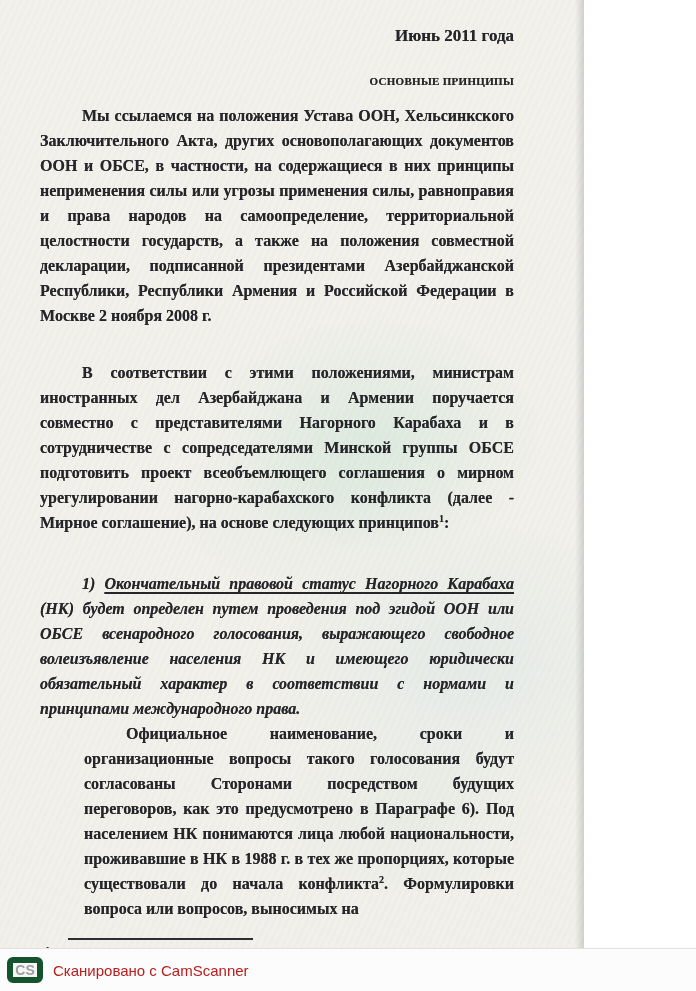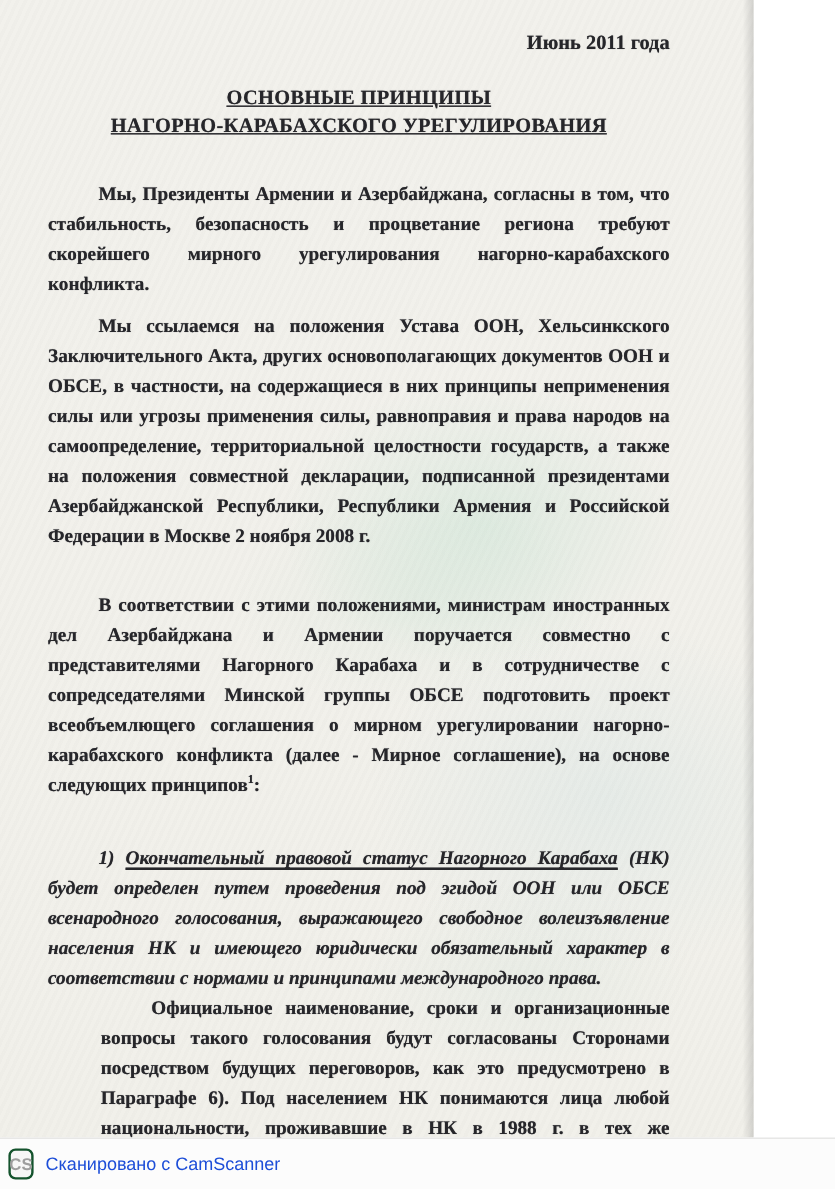--- a/index.html
+++ b/index.html
@@ -10,21 +10,21 @@
   .canvas {
     position: relative;
     width: 696px;
     height: 991px;
     overflow: hidden;
     font-family: "Liberation Serif", serif;
   }
   
   .paper {
     position: relative;
-    width: 628px;
+    width: 584px;
     height: 948px;
     box-sizing: border-box;
     padding: 26px 70px 0 40px;
     color: #26262a;
     background:
       radial-gradient(240px 170px at 64% 46%, rgba(145,210,180,0.20), transparent 70%),
       radial-gradient(280px 210px at 80% 70%, rgba(150,200,210,0.13), transparent 70%),
       radial-gradient(220px 130px at 55% 53%, rgba(170,215,190,0.12), transparent 70%),
       radial-gradient(200px 120px at 70% 86%, rgba(160,205,190,0.10), transparent 70%),
       linear-gradient(to left, rgba(110,110,110,0.25), rgba(110,110,110,0) 9px),
@@ -34,26 +34,25 @@
   .scan-text {
     text-shadow: 0 0 0.6px rgba(40,40,45,0.75);
   }
   .date {
     text-align: right;
     font-size: 17px;
     font-weight: 700;
   }
   .title {
     margin: 24px 0 0 0;
-    text-align: center;
-    font-size: 17px;
+    text-align: right;
+    font-size: 11px;
     line-height: 23px;
     font-weight: 700;
     letter-spacing: 0.3px;
-    text-decoration: underline;
   }
   .para {
     margin: 0;
     font-size: 16px;
     line-height: 25px;
     font-weight: 700;
     text-align: justify;
     text-indent: 42px;
   }
   .p1 { margin-top: 34px; }
@@ -97,53 +96,51 @@
     box-sizing: border-box;
     background: #fcfcfc;
     border-top: 1px solid #e2e2e0;
     display: flex;
     align-items: center;
     gap: 10px;
     padding-left: 7px;
     font-family: "Liberation Sans", sans-serif;
   }
   .cs-logo {
-    width: 21px;
+    width: 36px;
     height: 26px;
     box-sizing: border-box;
-    border: 2px solid #14532d;
+    border: 6px solid #14532d;
     border-radius: 6px;
     background: #f6f6f6;
     color: #9e9e9e;
     font-weight: 700;
     font-size: 14px;
     display: flex;
     align-items: center;
     justify-content: center;
   }
   .cs-label {
-    color: #1d4ed8;
+    color: #b91c1c;
     font-size: 15px;
   }
 </style>
 </head>
 <body>
 
 <div class="canvas">
 
   <div class="paper scan-text">
 
     <div class="date">Июнь 2011 года</div>
 
     <h1 class="title">
       <span>ОСНОВНЫЕ ПРИНЦИПЫ</span><br>
-      <span>НАГОРНО-КАРАБАХСКОГО УРЕГУЛИРОВАНИЯ</span>
     </h1>
 
-    <p class="para p1">Мы, Президенты Армении и Азербайджана, согласны в том, что стабильность, безопасность и процветание региона требуют скорейшего мирного урегулирования нагорно-карабахского конфликта.</p>
 
     <p class="para p2">Мы ссылаемся на положения Устава ООН, Хельсинкского Заключительного Акта, других основополагающих документов ООН и ОБСЕ, в частности, на содержащиеся в них принципы неприменения силы или угрозы применения силы, равноправия и права народов на самоопределение, территориальной целостности государств, а также на положения совместной декларации, подписанной президентами Азербайджанской Республики, Республики Армения и Российской Федерации в Москве 2 ноября 2008 г.</p>
 
     <p class="para p3"><span>В соответствии с этими положениями, министрам иностранных дел Азербайджана и Армении поручается совместно с представителями Нагорного Карабаха и в сотрудничестве с сопредседателями Минской группы ОБСЕ подготовить проект всеобъемлющего соглашения о мирном урегулировании нагорно-карабахского конфликта (далее - Мирное соглашение), на основе следующих принципов</span><span class="fnref">1</span><span>:</span></p>
 
     <p class="para s1"><span>1) </span><span class="uline">Окончательный правовой статус Нагорного Карабаха</span><span> (НК) будет определен путем проведения под эгидой ООН или ОБСЕ всенародного голосования, выражающего свободное волеизъявление населения НК и имеющего юридически обязательный характер в соответствии с нормами и принципами международного права.</span></p>
 
     <p class="para s1b"><span>Официальное наименование, сроки и организационные вопросы такого голосования будут согласованы Сторонами посредством будущих переговоров, как это предусмотрено в Параграфе 6). Под населением НК понимаются лица любой национальности, проживавшие в НК в 1988 г. в тех же пропорциях, которые существовали до начала конфликта</span><span class="fnref">2</span><span>. Формулировки вопроса или вопросов, выносимых на</span></p>
 
     <hr class="fn-sep">

